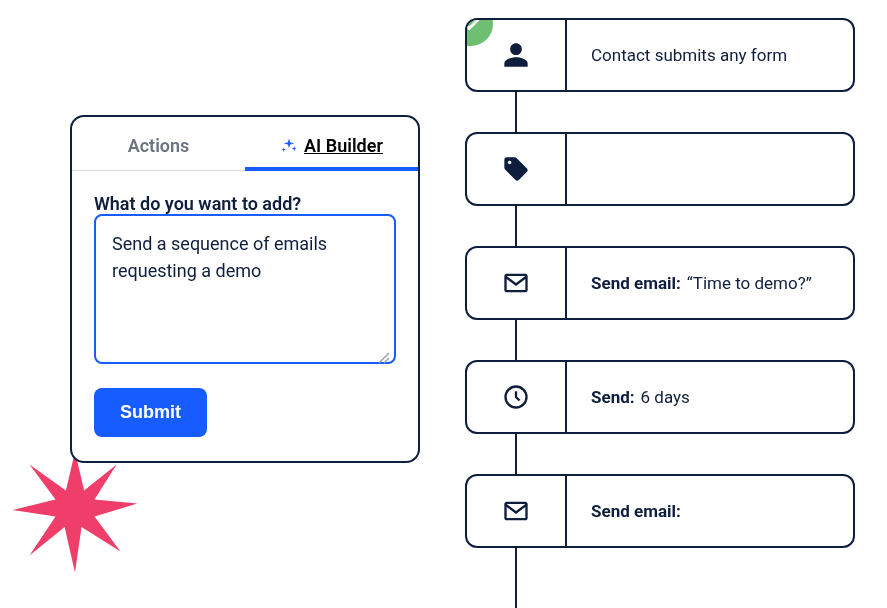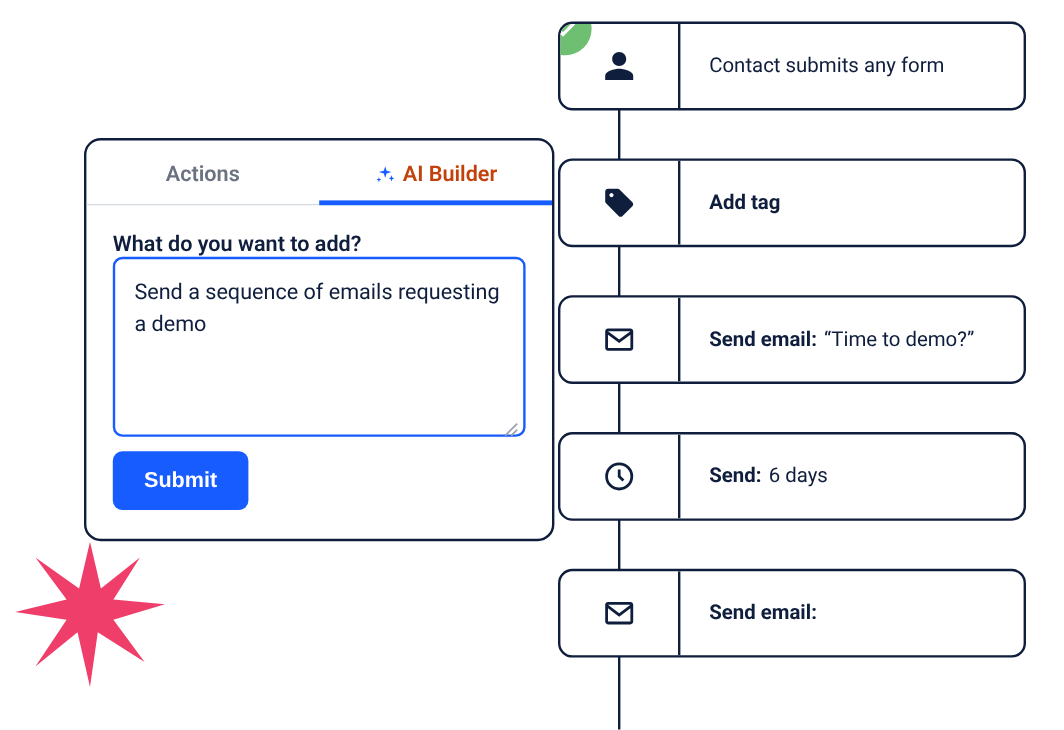--- a/index.html
+++ b/index.html
@@ -10,21 +10,21 @@
       font-family: -apple-system, BlinkMacSystemFont, "Segoe UI", Roboto, Helvetica, Arial, sans-serif;
       position: relative;
       overflow: hidden;
     }
     
     
     .builder-card {
       position: absolute;
       left: 70px;
       top: 115px;
-      width: 392px;
+      width: 350px;
       background: #ffffff;
       border: 2px solid #0f1e3d;
       border-radius: 14px;
       overflow: hidden;
     }
     
     .tabs {
       display: flex;
       border-bottom: 1px solid #d5d9e0;
     }
@@ -38,21 +38,22 @@
       position: relative;
       display: flex;
       align-items: center;
       justify-content: center;
       gap: 6px;
     }
     .tab-inactive {
       color: #6b7280;
     }
     .tab-active {
-      color: #c2410c;
+      color: #000000;
+      text-decoration: underline;
     }
     .tab-active::after {
       content: "";
       position: absolute;
       left: 0; right: 0; bottom: -1px;
       height: 4px;
       background: #175cff;
     }
     .sparkle-icon {
       width: 18px; height: 18px;
@@ -81,21 +82,21 @@
       line-height: 1.5;
       position: relative;
     }
     .resize-handle {
       position: absolute;
       right: 28px;
       margin-top: -18px;
       pointer-events: none;
     }
     .submit-btn {
-      margin-top: 8px;
+      margin-top: 20px;
       background: #175cff;
       color: #ffffff;
       border: none;
       border-radius: 8px;
       padding: 14px 26px;
       font-size: 18px;
       font-weight: 600;
       cursor: pointer;
     }
     
@@ -241,23 +242,20 @@
         <span>Contact submits any form</span>
       </div>
     </div>
 
     <div class="node">
       <div class="node-icon">
         <svg viewBox="0 0 24 24">
             <path d="M21.4 11.6L12.4 2.6C12 2.2 11.5 2 11 2H4c-1.1 0-2 .9-2 2v7c0 .5.2 1 .6 1.4l9 9c.8.8 2 .8 2.8 0l7-7c.8-.8.8-2 0-2.8zM6.5 8C5.7 8 5 7.3 5 6.5S5.7 5 6.5 5 8 5.7 8 6.5 7.3 8 6.5 8z"></path>
           </svg>
       </div>
-      <div class="node-text">
-        <span class="bold">Add tag</span>
-      </div>
     </div>
 
     <div class="node">
       <div class="node-icon">
         <svg viewBox="0 0 24 24">
             <path d="M2 6c0-1.1.9-2 2-2h16c1.1 0 2 .9 2 2v12c0 1.1-.9 2-2 2H4c-1.1 0-2-.9-2-2V6zm2 0l8 6 8-6H4zm0 2.5V18h16V8.5l-8 6-8-6z"></path>
           </svg>
       </div>
       <div class="node-text">
         <span class="bold">Send email:</span>

